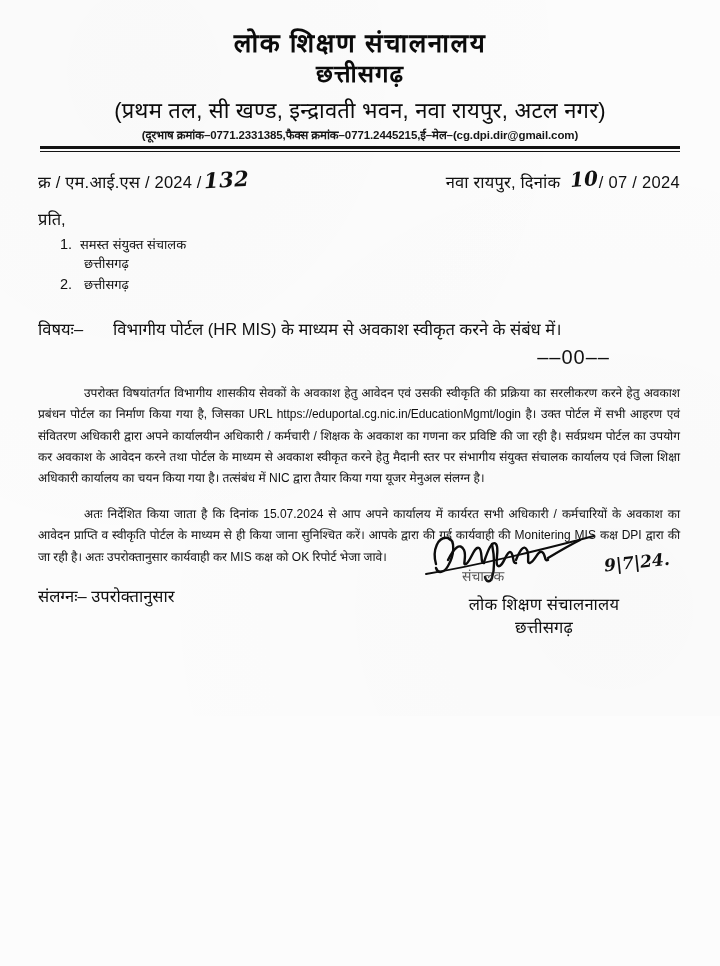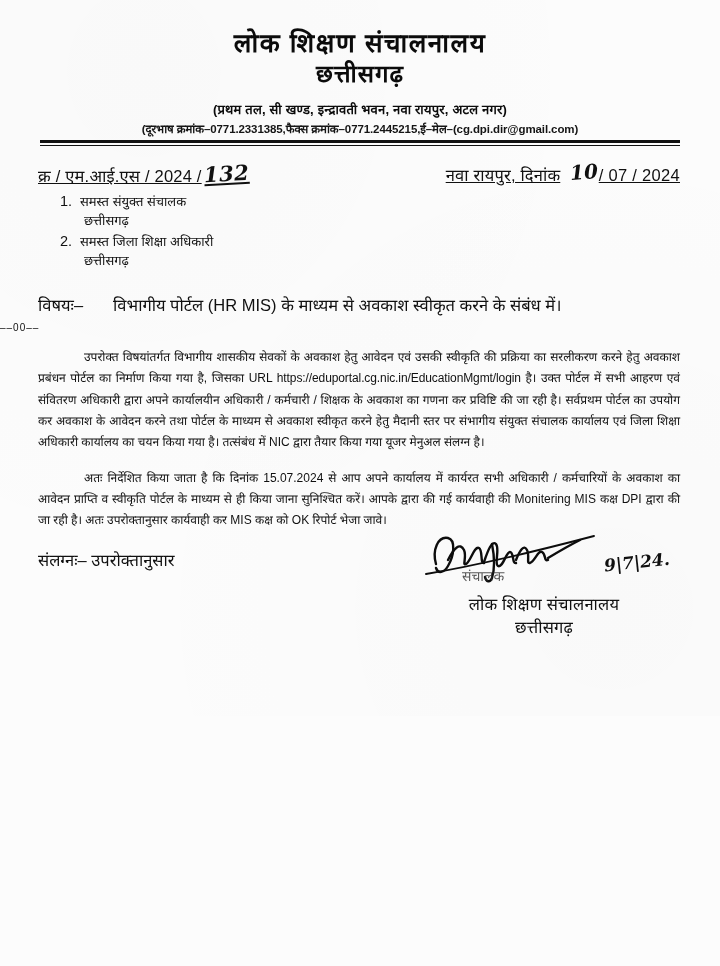--- a/index.html
+++ b/index.html
@@ -41,24 +41,24 @@
   }
   .org-state {
     font-size: 24px;
     font-weight: bold;
     letter-spacing: 1px;
     line-height: 1.2;
     margin-top: 1px;
     color: #0b0b0b;
   }
   .org-address {
-    font-size: 13px;
-    font-weight: bold;
+    font-size: 22px;
+    font-weight: normal;
     letter-spacing: 0.2px;
-    margin-top: 12px;
+    margin-top: 6px;
     color: #0b0b0b;
   }
   .org-contact {
     font-size: 11.5px;
     font-weight: bold;
     letter-spacing: -0.1px;
     margin-top: 3px;
     color: #151515;
   }
 
@@ -73,23 +73,22 @@
     height: 1px;
     background: #121212;
     margin-top: 2px;
   }
 
   
   .ref-row {
     margin: 16px 40px 0 38px;
     display: flex;
     justify-content: space-between;
-    align-items: flex-start;
-    font-size: 16.5px;
-    text-decoration: underline;
+    align-items: center;
+    font-size: 16.5px;
   }
   .ref-left, .ref-right {
     display: flex;
     align-items: baseline;
     white-space: nowrap;
   }
   .ref-label { letter-spacing: 0.2px; }
   .handwritten {
     font-family: "DejaVu Serif", serif;
     font-style: italic;
@@ -142,22 +141,22 @@
 
   
   .subject-row {
     margin: 22px 40px 0 38px;
     font-size: 16.5px;
     display: flex;
   }
   .subject-label { flex: 0 0 auto; margin-right: 30px; }
   .subject-text { flex: 1 1 auto; }
   .divider-00 {
-    text-align: left;
-    font-size: 10px;
+    text-align: right;
+    font-size: 20px;
     margin-top: 6px;
     margin-right: 110px;
     letter-spacing: 1px;
   }
 
   
   .body-para {
     margin: 14px 40px 0 38px;
     font-size: 12px;
     line-height: 1.78;
@@ -242,33 +241,33 @@
     <div class="ref-left">
       <span class="ref-label">क्र / एम.आई.एस / 2024 /</span>
       <span class="handwritten">132</span>
     </div>
     <div class="ref-right">
       <span class="ref-label">नवा रायपुर, दिनांक</span>
       <span class="date-value"><span class="date-day">10</span><span>/ 07 / 2024</span></span>
     </div>
   </div>
 
+  <div class="to-label">प्रति,</div>
 
   <div class="recipients">
     <div class="recipient">
       <div class="recipient-num">1.</div>
       <div class="recipient-body">
         <div>समस्त संयुक्त संचालक</div>
         <div class="recipient-sub">छत्तीसगढ़</div>
       </div>
     </div>
     <div class="recipient">
       <div class="recipient-num">2.</div>
       <div class="recipient-body">
-        <div>समस्त जिला शिक्षा अधिकारी</div>
         <div class="recipient-sub">छत्तीसगढ़</div>
       </div>
     </div>
   </div>
 
   <div class="subject-row">
     <span class="subject-label">विषयः–</span>
     <span class="subject-text">विभागीय पोर्टल (HR MIS) के माध्यम से अवकाश स्वीकृत करने के संबंध में।</span>
   </div>
   <div class="divider-00">––00––</div>

